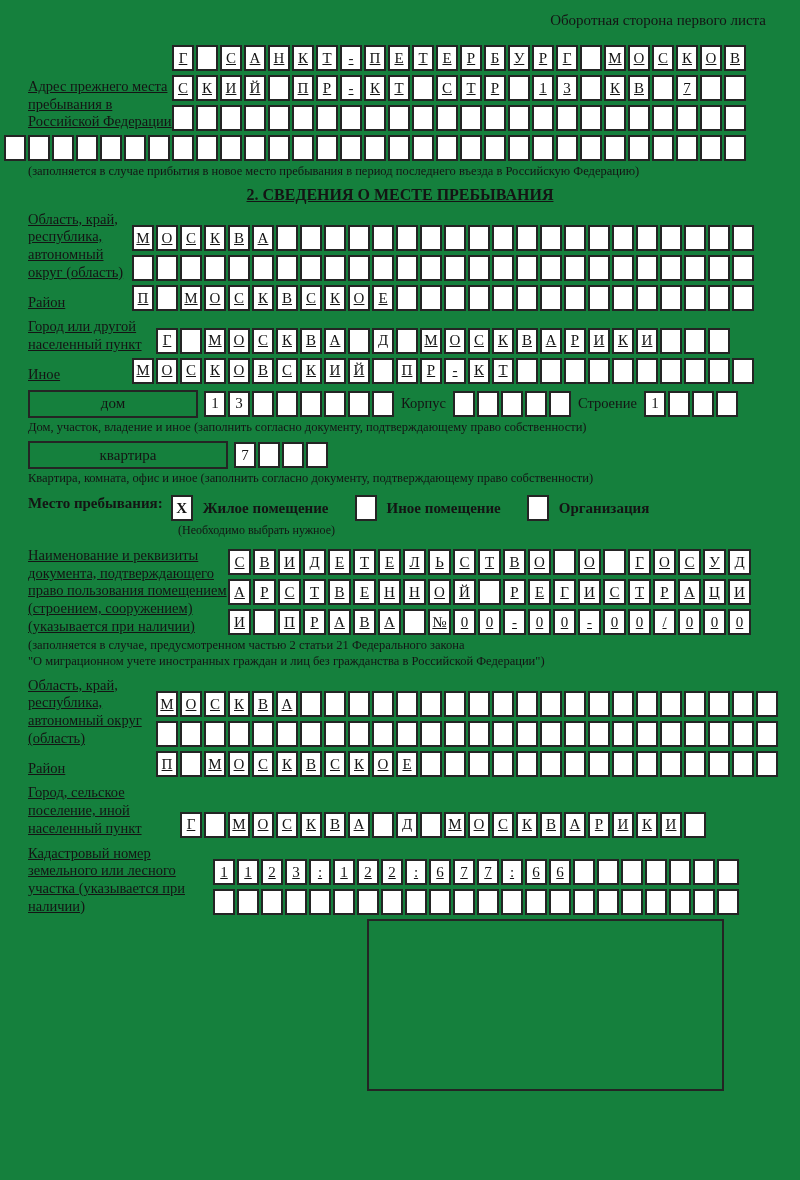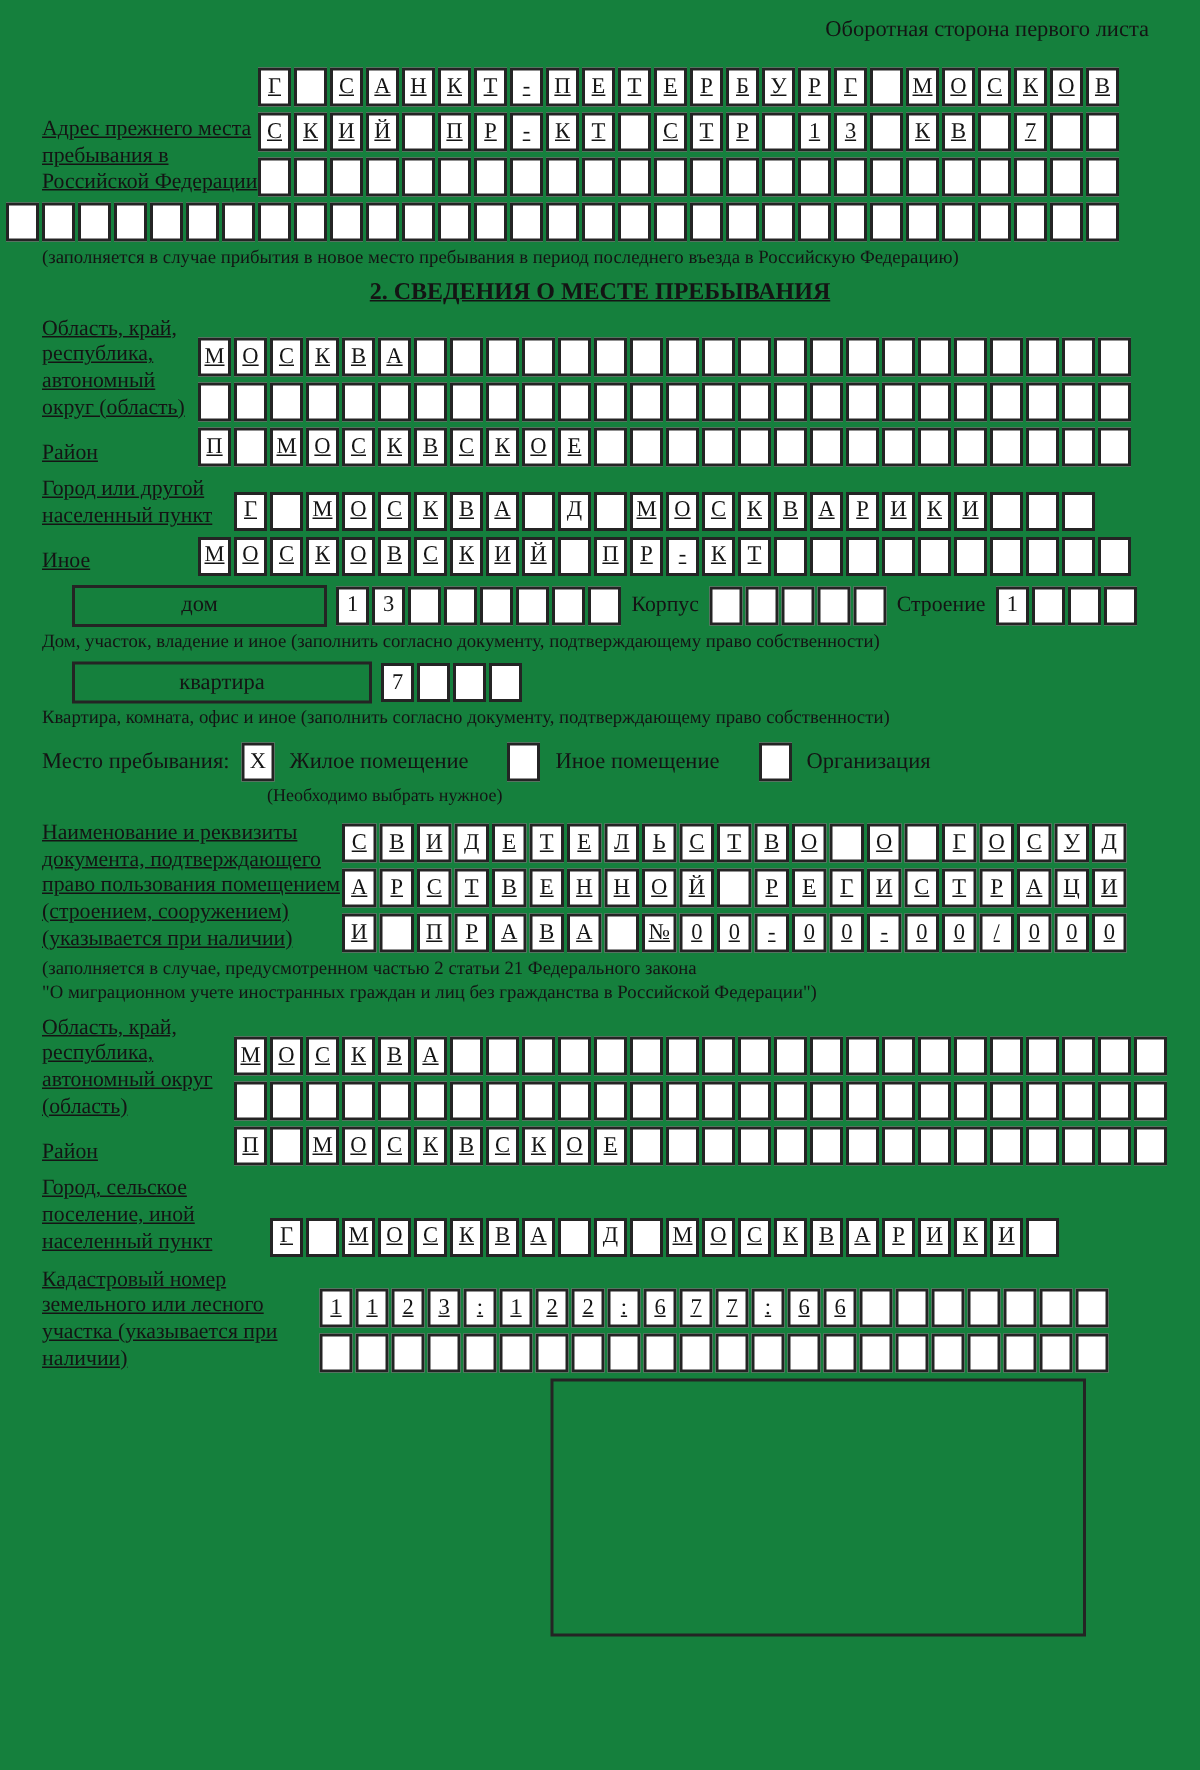--- a/index.html
+++ b/index.html
@@ -26,27 +26,27 @@
   .full-row { margin-left:-24px; margin-top:4px; }
 
   .note { font-size:12.5px; text-align:left; margin-top:3px; line-height:1.25; }
   .note-left { font-size:12.5px; margin-top:2px; line-height:1.25; }
   .sect-title { font-size:16px; font-weight:bold; text-align:center; margin-top:6px;text-decoration:underline; }
   .sub-title { font-size:15px; font-weight:bold; text-align:center; margin-top:10px; }
 
   .inline-row { display:flex; align-items:center; margin-top:6px; }
   .label-box {
     border:2px solid #242424; height:28px; box-sizing:border-box;
-    display:flex; align-items:center; justify-content:center; font-size:15px; flex-shrink:0;margin-left:20px;
+    display:flex; align-items:center; justify-content:center; font-size:15px; flex-shrink:0;
   }
   .lb-dom { width:170px; margin-right:6px; }
   .lb-kv  { width:200px; margin-right:6px; }
   .inline-label { font-size:14.5px; padding:0 7px; white-space:nowrap; }
 
-  .stay-row { display:flex; align-items:center; margin-top:8px; font-size:15px; }
+  .stay-row { display:flex; margin-top:8px; font-size:15px;font-weight:bold; }
   .stay-label { margin-right:8px; }
   .stay-opt { display:flex; align-items:center; margin-right:26px; }
   .stay-opt .cellrow { margin-right:10px; }
   .stay-note { font-size:12px; margin:2px 0 0 150px; }
 
   .stamp-box { width:357px; height:172px; border:2px solid #242424; box-sizing:border-box; margin:4px 0 0 339px; }
   .stamp-caption { width:460px; margin:6px 0 0 288px; text-align:center; font-size:13.5px; line-height:1.3; }
 </style>
 </head>
 <body>

